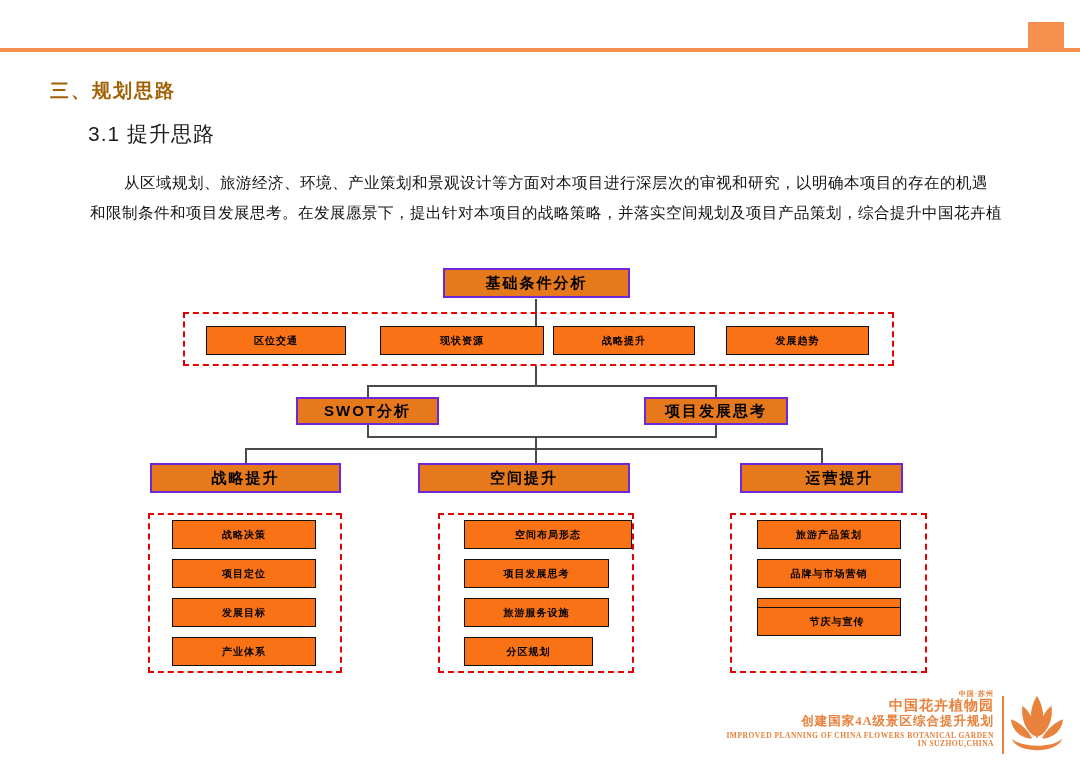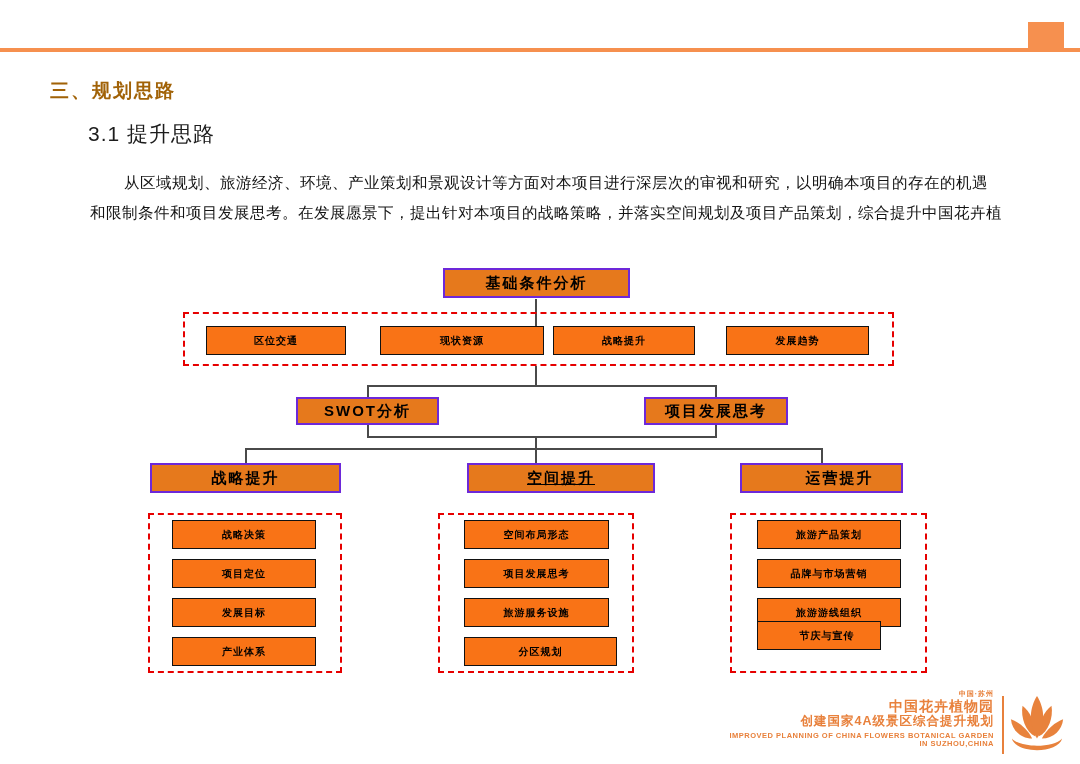--- a/index.html
+++ b/index.html
@@ -62,20 +62,21 @@
     background: transparent;
   }
   .hline, .vline { position: absolute; background: #4a4a4a; }
   .hline { height: 1.5px; }
   .vline { width: 1.5px; }
   
   .footer-text {
     position: absolute; right: 86px; top: 690px;
     width: 420px; text-align: right; color: #E8813C;
     line-height: 1.15;
+    font-family: Liberation Serif, serif;
   }
   .footer-loc   { font-size: 7px;  font-weight: bold; letter-spacing: 1px; }
   .footer-cn1   { font-size: 14px; font-weight: bold; letter-spacing: 1px; }
   .footer-cn2   { font-size: 12.5px; font-weight: bold; letter-spacing: 1px; }
   .footer-en1   { font-size: 7.5px; font-weight: bold; margin-top: 3px; letter-spacing: 0.5px;}
   .footer-en2   { font-size: 7.5px; font-weight: bold; letter-spacing: 0.5px;}
   .footer-divider {
     position: absolute; left: 1002px; top: 696px;
     width: 1.5px; height: 58px; background: #E8813C;
   }
@@ -119,41 +120,41 @@
     <div class="vline" style="left:367px; top:425px; height:11px;"></div>
     <div class="vline" style="left:715px; top:425px; height:11px;"></div>
     <div class="hline" style="left:367px; top:436px; width:350px;"></div>
     <div class="vline" style="left:535px; top:436px; height:12px;"></div>
     <div class="hline" style="left:245px; top:448px; width:577px;"></div>
     <div class="vline" style="left:245px; top:448px; height:15px;"></div>
     <div class="vline" style="left:535px; top:448px; height:15px;"></div>
     <div class="vline" style="left:821px; top:448px; height:15px;"></div>
 
     <div class="obox" style="left:150px; top:463px; width:191px;">战略提升</div>
-    <div class="obox" style="left:467px; top:463px; width:188px;text-decoration:underline;">空间提升</div>
+    <div class="obox" style="left:418px; top:463px; width:212px;">空间提升</div>
     <div class="obox" style="left:740px; top:463px; width:163px;padding-left:36px;">运营提升</div>
 
     <div class="dashed-group" style="left:148px; top:513px; width:194px; height:160px;"></div>
     <div class="dashed-group" style="left:438px; top:513px; width:196px; height:160px;"></div>
     <div class="dashed-group" style="left:730px; top:513px; width:197px; height:160px;"></div>
 
     <div class="gbox" style="left:172px; top:520px; width:144px;">战略决策</div>
     <div class="gbox" style="left:172px; top:559px; width:144px;">项目定位</div>
     <div class="gbox" style="left:172px; top:598px; width:144px;">发展目标</div>
     <div class="gbox" style="left:172px; top:637px; width:144px;">产业体系</div>
 
-    <div class="gbox" style="left:464px; top:520px; width:145px;">空间布局形态</div>
+    <div class="gbox" style="left:464px; top:520px; width:168px;">空间布局形态</div>
     <div class="gbox" style="left:464px; top:559px; width:145px;">项目发展思考</div>
     <div class="gbox" style="left:464px; top:598px; width:145px;">旅游服务设施</div>
-    <div class="gbox" style="left:464px; top:637px; width:153px;">分区规划</div>
+    <div class="gbox" style="left:464px; top:637px; width:129px;">分区规划</div>
 
     <div class="gbox" style="left:757px; top:520px; width:144px;">旅游产品策划</div>
     <div class="gbox" style="left:757px; top:559px; width:144px;">品牌与市场营销</div>
     <div class="gbox" style="left:757px; top:598px; width:144px;">旅游游线组织</div>
-    <div class="gbox" style="left:757px; top:621px; width:124px;padding-left:16px;">节庆与宣传</div>
+    <div class="gbox" style="left:757px; top:607px; width:144px;padding-left:16px;">节庆与宣传</div>
   </div>
 
   <div class="footer-text">
     <div class="footer-loc">中国·苏州</div>
     <div class="footer-cn1">中国花卉植物园</div>
     <div class="footer-cn2">创建国家4A级景区综合提升规划</div>
     <div class="footer-en1">IMPROVED PLANNING OF CHINA FLOWERS BOTANICAL GARDEN</div>
     <div class="footer-en2">IN SUZHOU,CHINA</div>
   </div>
   <div class="footer-divider"></div>

